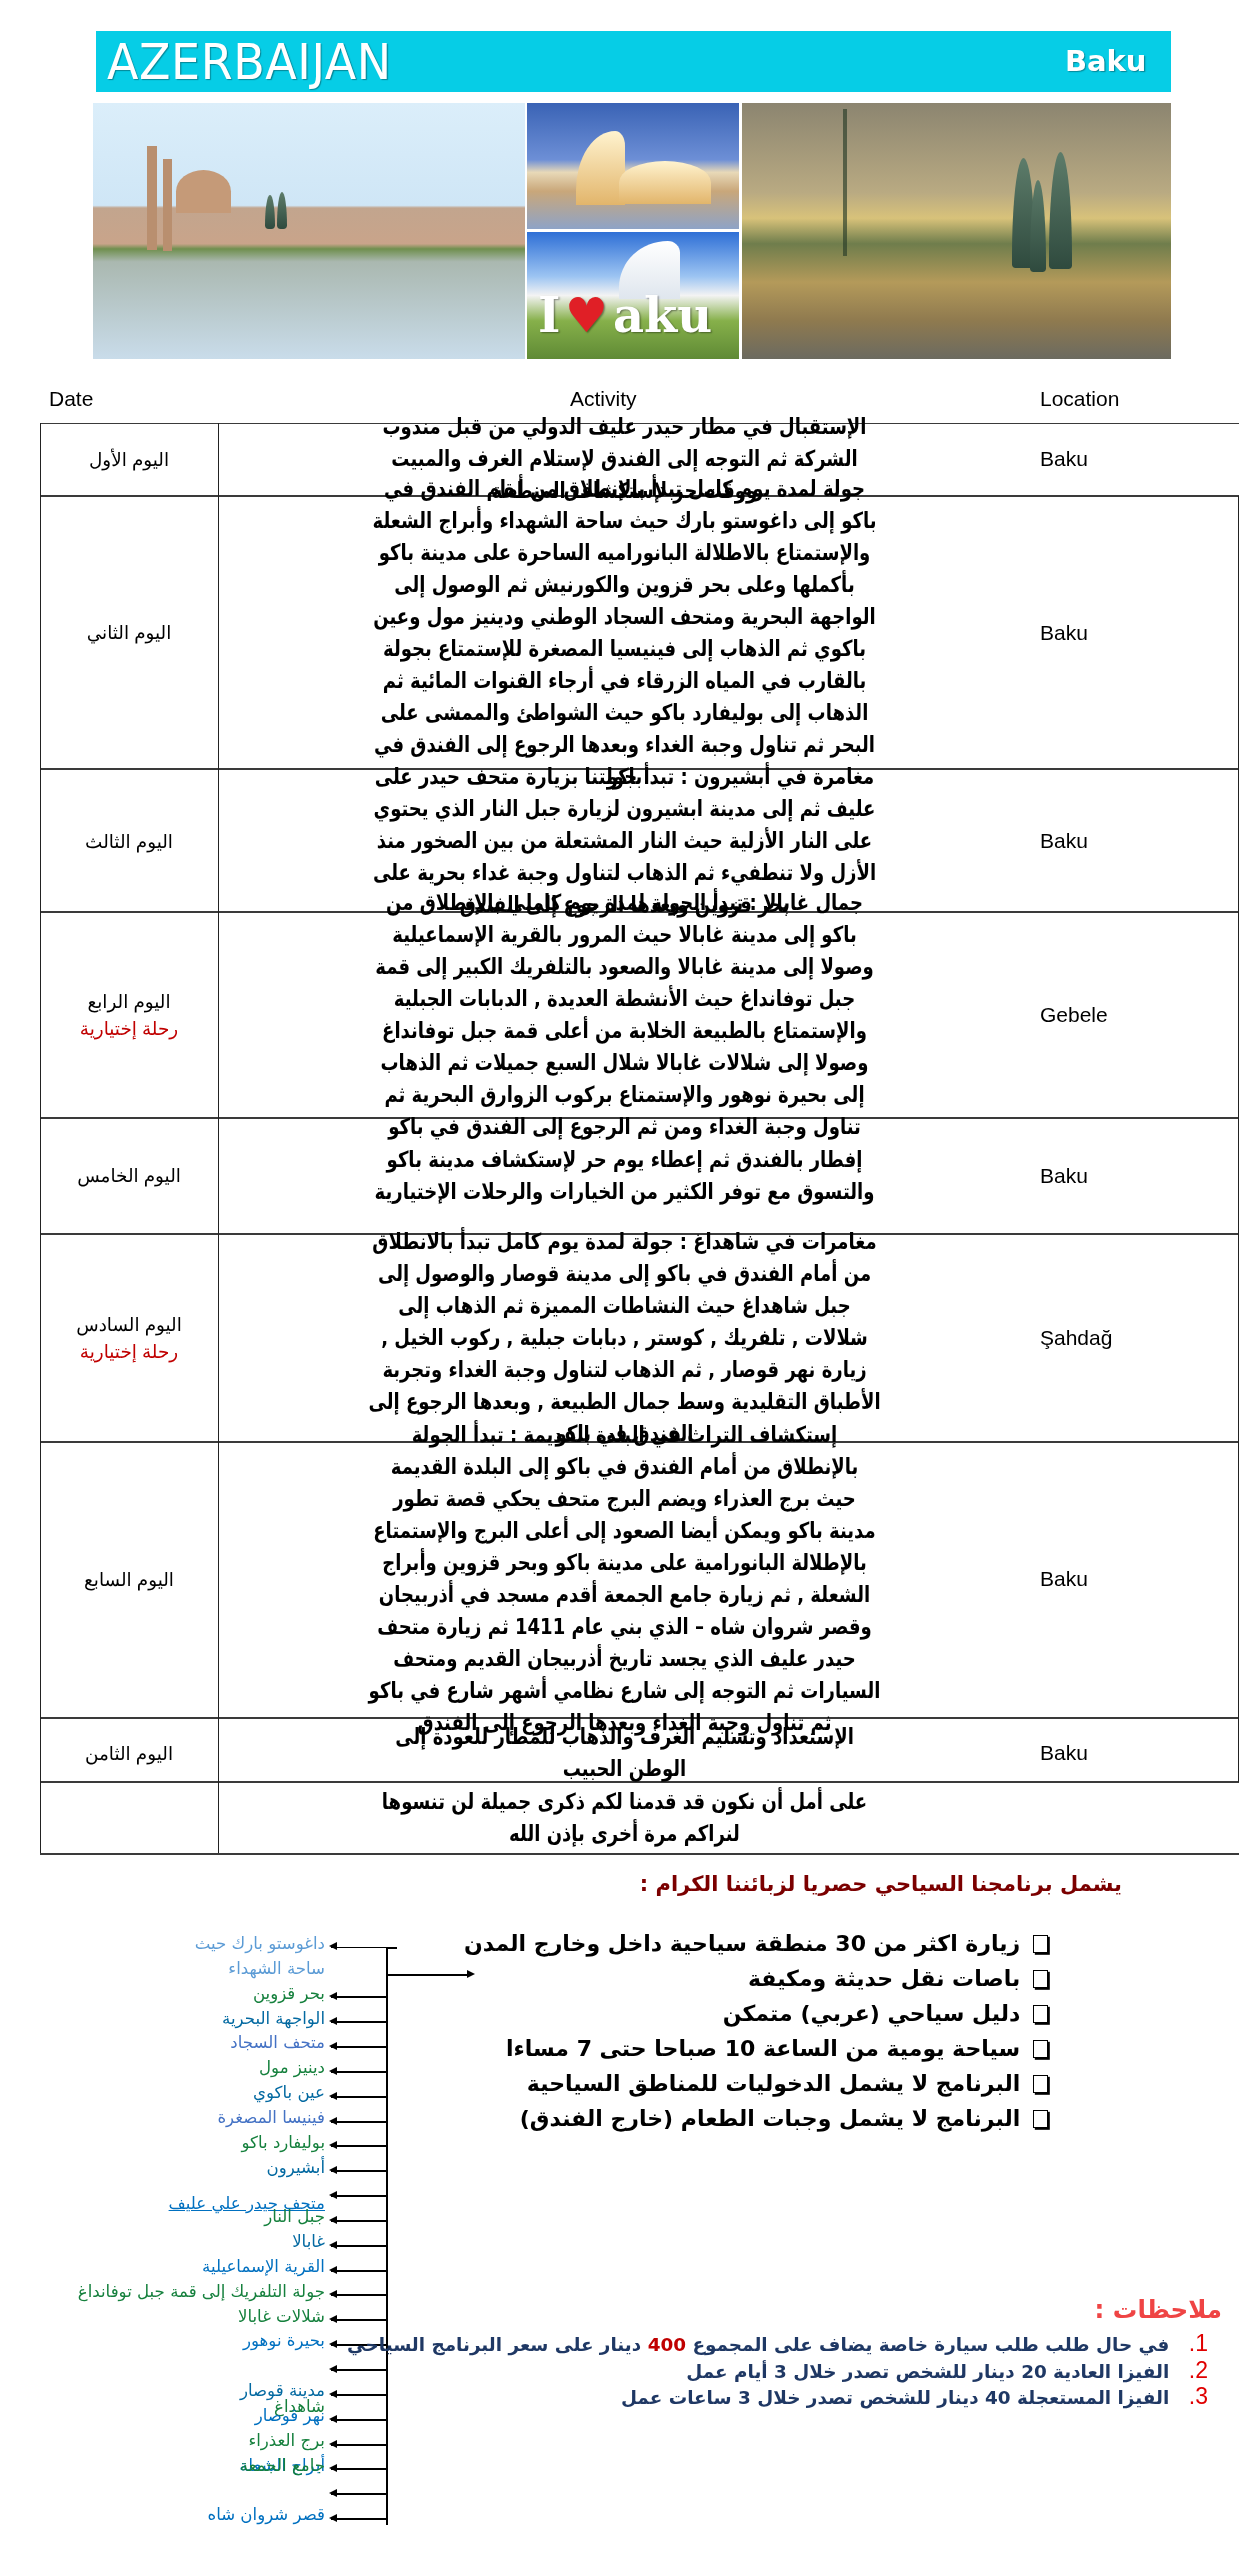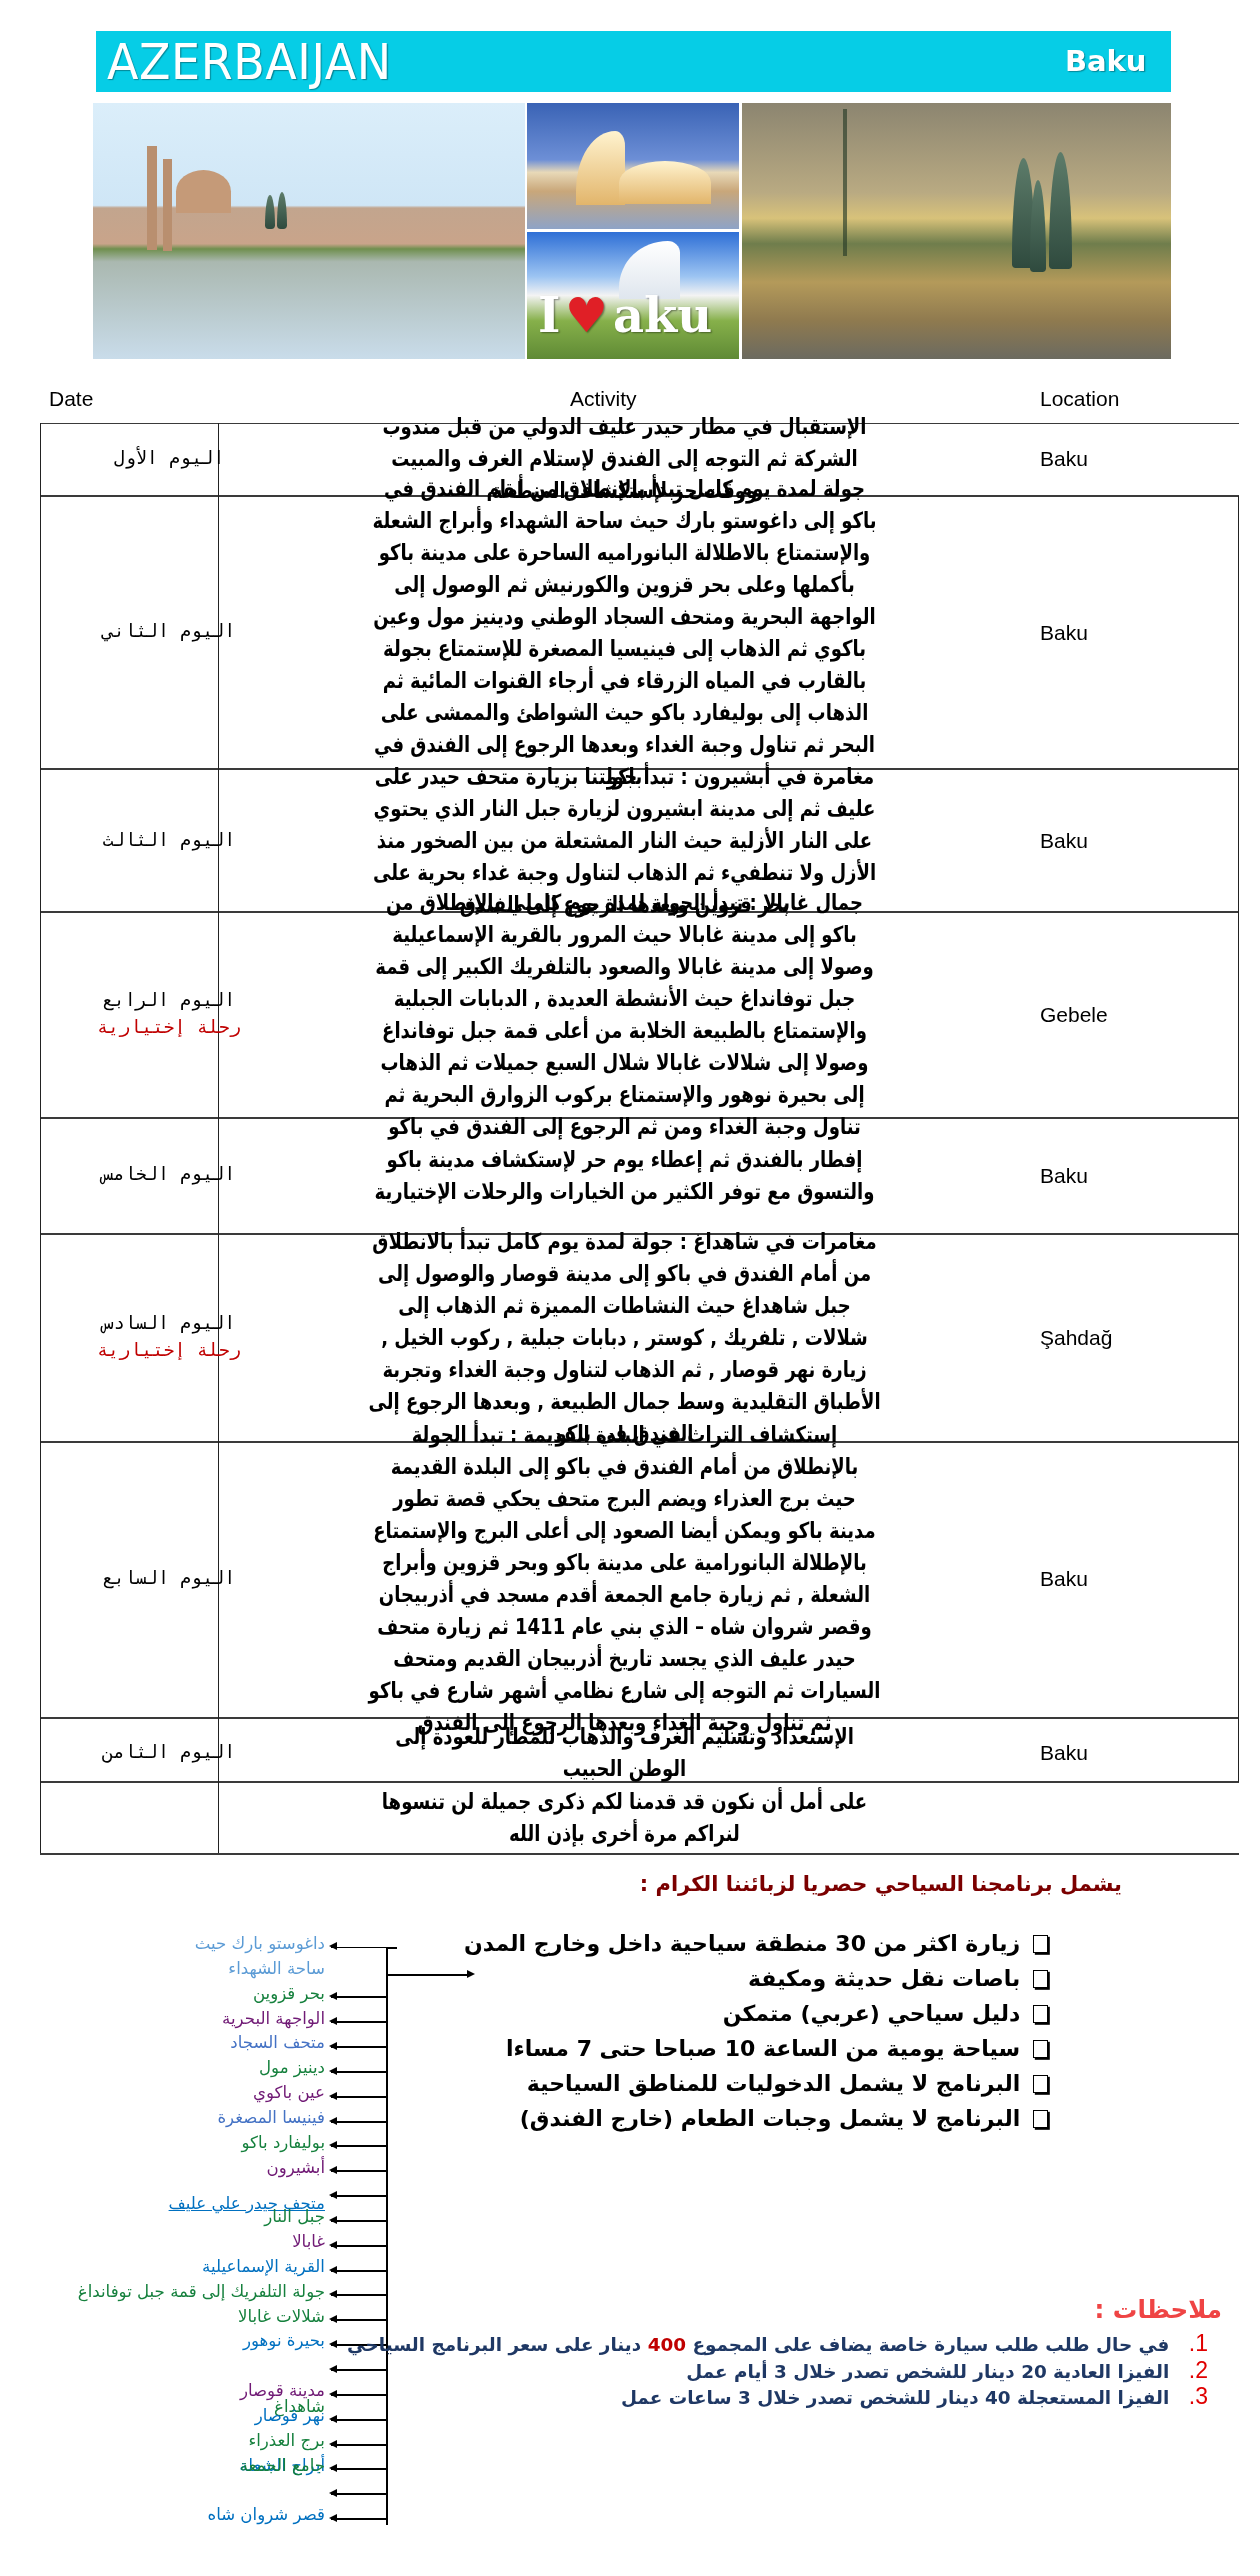--- a/index.html
+++ b/index.html
@@ -34,40 +34,40 @@
   
   .th { font-family:"Liberation Sans", sans-serif; font-size:21px; color:#000; top:383px; line-height:31px; }
   #th-date { left:49px; }
   #th-activity { left:570px; }
   #th-location { left:1040px; }
 
   .hline { position:absolute; left:40px; width:1199px; height:1.8px; background:#3a3a3a; }
   .vline { position:absolute; width:1.2px; background:#222; }
 
   .row { position:absolute; left:40px; width:1199px; }
-  .cell-date { position:absolute; left:0; width:178px; top:0; bottom:0; display:flex; flex-direction:column; align-items:center; justify-content:center; text-align:center; direction:rtl; font-family:Liberation Mono, monospace; font-size:18.4px; line-height:27px;margin-left:40px; }
+  .cell-date { position:absolute; left:0; width:178px; top:0; bottom:0; display:flex; flex-direction:column; align-items:center; justify-content:center; text-align:center; direction:rtl; font-family:Liberation Sans, sans-serif; font-size:18.4px; line-height:27px; }
   .cell-date .opt { color:#c00000; }
   .cell-act { position:absolute; left:178px; width:813px; top:0; bottom:0; display:flex; align-items:center; justify-content:center; }
   .cell-act p { margin:0; width:797px; direction:rtl; text-align:center; font-family:"DejaVu Sans", sans-serif; font-weight:bold; font-size:22px; line-height:32px; transform:scaleX(0.82); transform-origin:center; padding:0 86px; box-sizing:border-box; }
   .cell-loc { position:absolute; left:1000px; width:196px; top:0; bottom:0; display:flex; align-items:center; font-family:"Liberation Sans", sans-serif; font-size:21px; }
 
   
   #inc-title { right:138px; top:1866px; direction:rtl; font-family:"DejaVu Sans", sans-serif; font-weight:bold; font-size:21px; color:#7b0000; line-height:37px; }
   #inc-list { right:212px; top:1926px; direction:rtl; }
   .inc-item { direction:rtl; font-family:"DejaVu Sans", sans-serif; font-weight:bold; font-size:22px; line-height:35px; color:#000; white-space:nowrap; display:flex; align-items:center; }
   .chk { display:inline-block; width:13.5px; height:16px; border:1.8px solid #000; box-shadow:1.8px 1.8px 0 #000; margin-left:12.3px; background:#fff; }
 
   
   #places { left:37px; top:1932px; width:331px; }
   .place { position:absolute; right:0; direction:rtl; font-family:"DejaVu Sans", sans-serif; font-size:16.6px; line-height:24.5px; white-space:nowrap; }
   .c-lblue { color:#5b9bd5; }
   .c-blue { color:#0070c0; }
   .c-mblue { color:#4472c4; }
   .c-red { color:#15803d; }
-  .c-black { color:#701a75; }
+  .c-black { color:#0369a1; }
   .arrow { position:absolute; height:1.8px; background:#000; }
   .arrow::before { content:""; position:absolute; left:-2.5px; top:-4.3px; border-right:8.6px solid #000; border-top:4.9px solid transparent; border-bottom:4.9px solid transparent; }
   #spine { left:386px; top:1947px; width:1.8px; height:578px; background:#000; }
   #spine-top { left:386px; top:1947px; width:11px; height:1.8px; background:#000; }
   #spine-out { left:388px; top:1974px; width:80px; height:1.8px; background:#000; }
   #spine-out::after { content:""; position:absolute; right:-7.4px; top:-4.3px; border-left:8.6px solid #000; border-top:4.9px solid transparent; border-bottom:4.9px solid transparent; }
 
   
   #notes-title { right:38px; top:2293px; direction:rtl; font-family:"DejaVu Sans", sans-serif; font-weight:bold; font-size:24.5px; color:#ef4444; line-height:33px; }
   #notes-list { right:52px; top:2331px; direction:rtl; }

